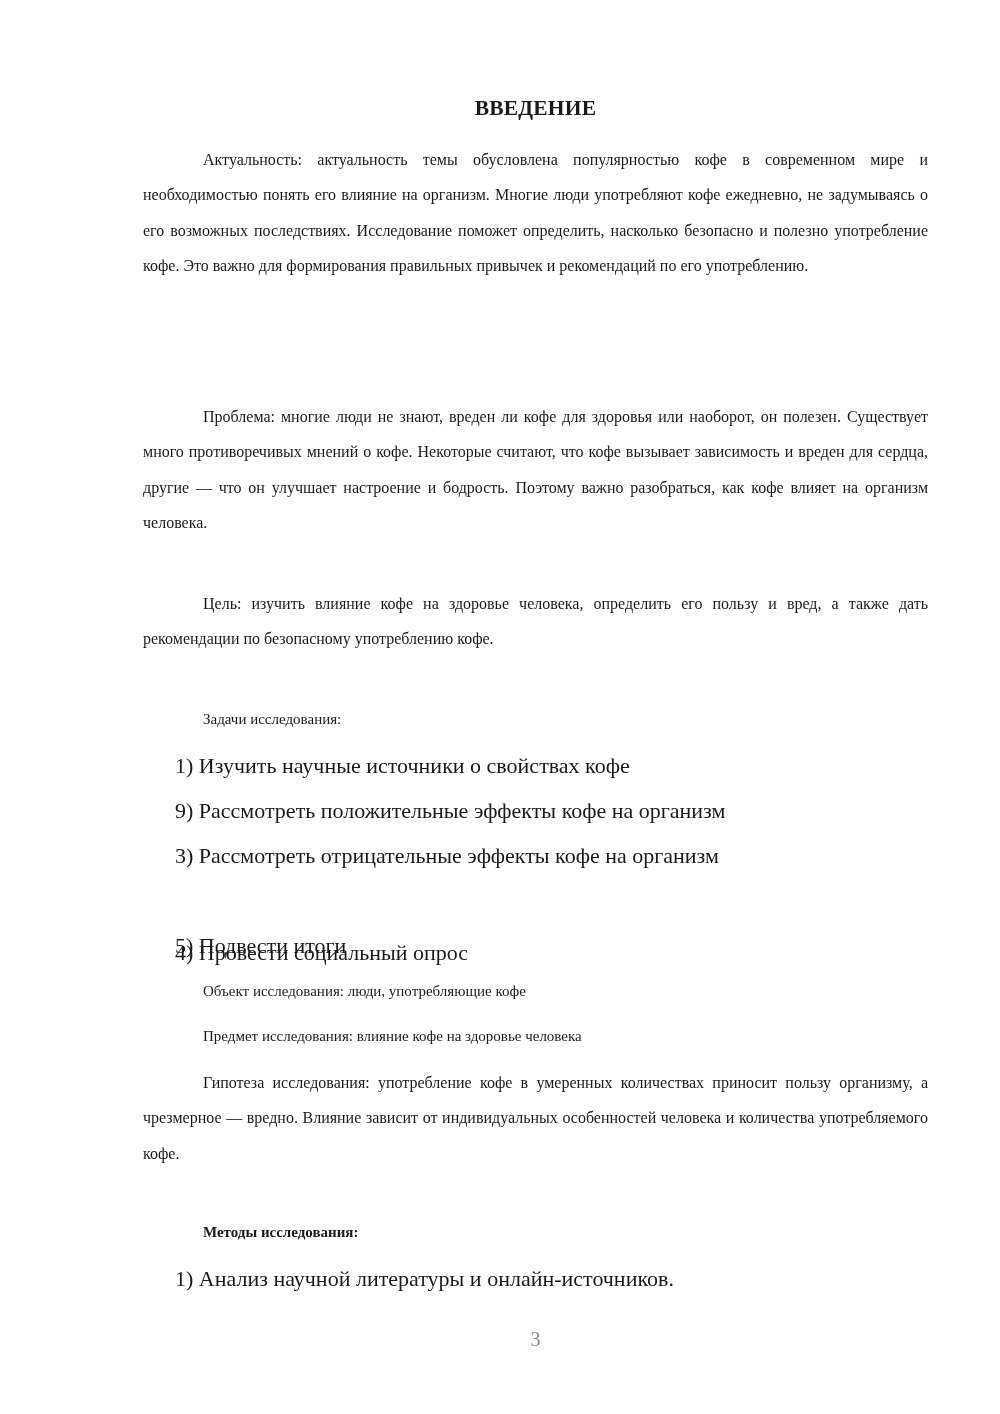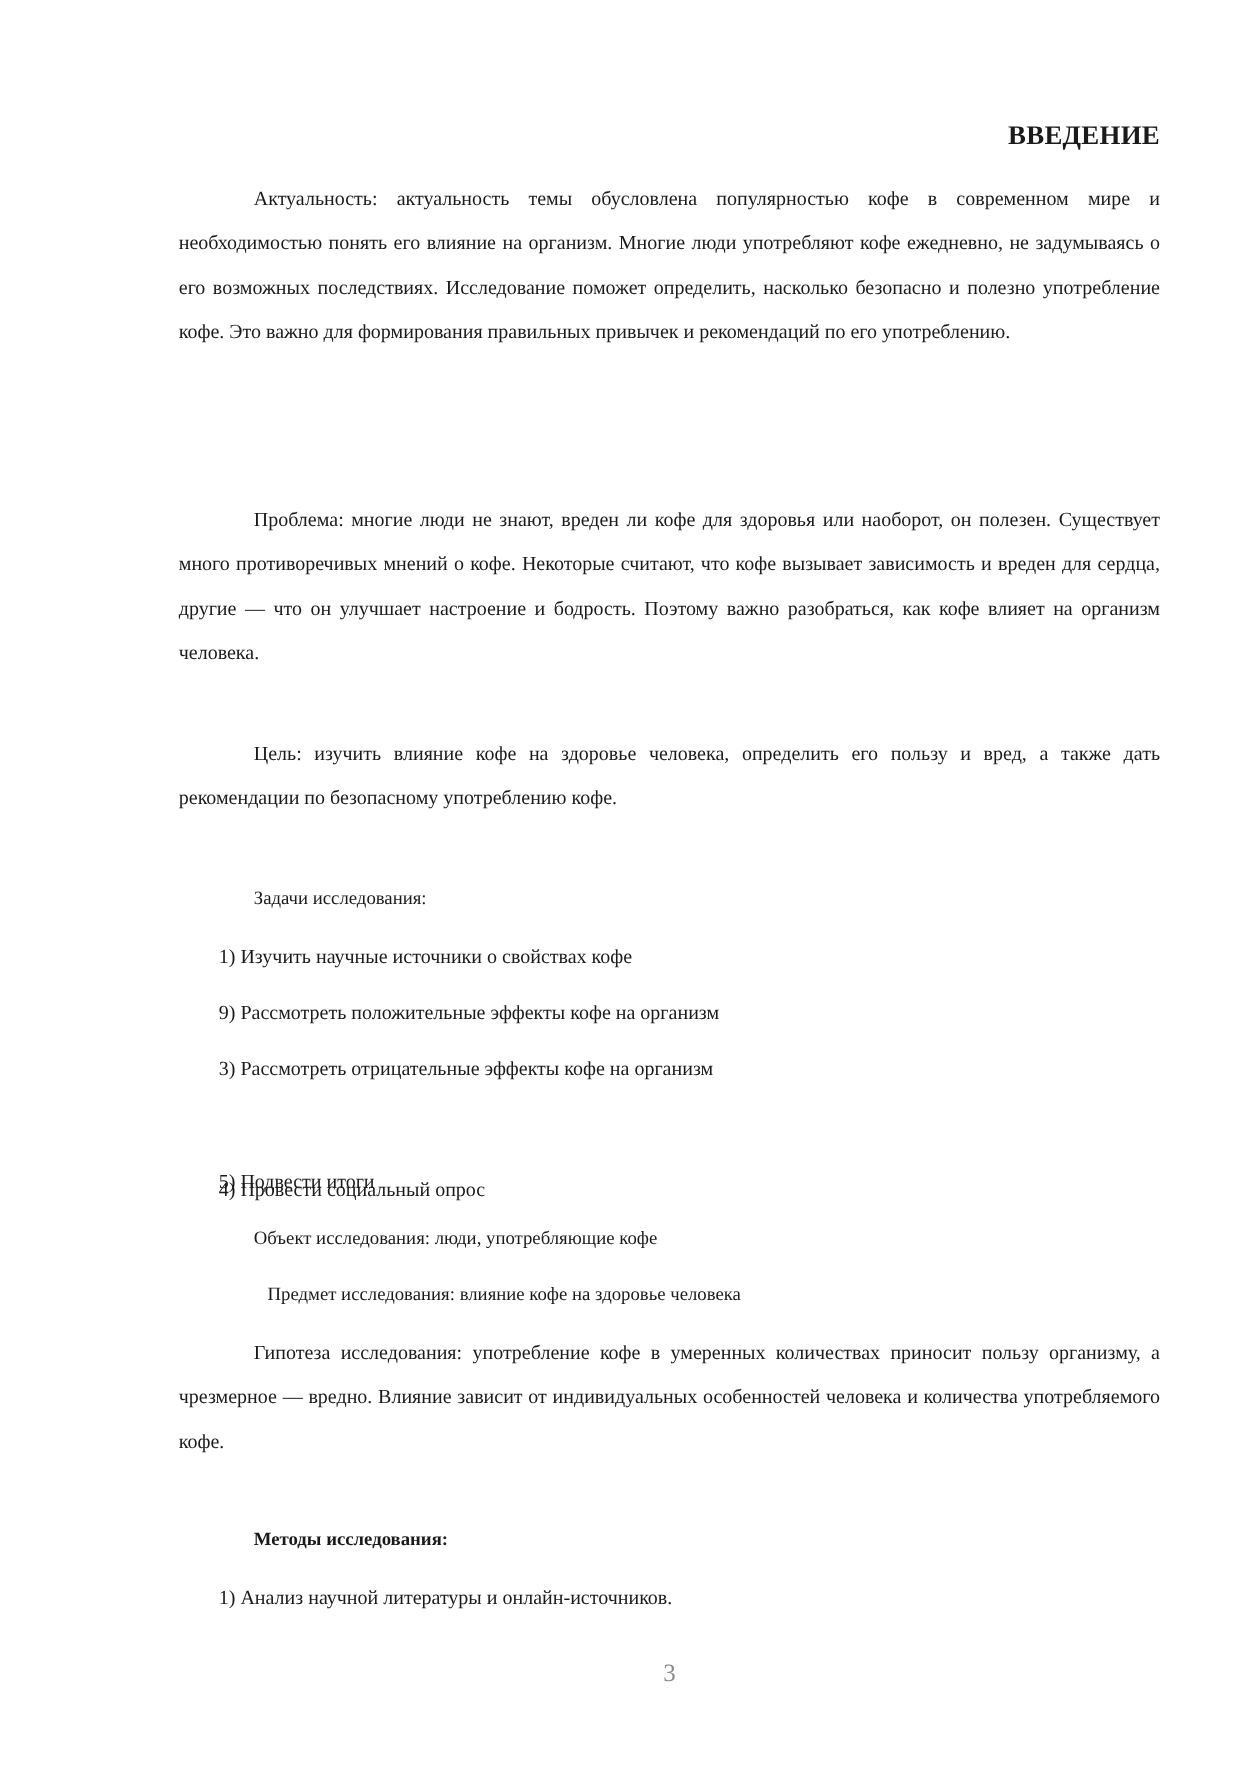--- a/index.html
+++ b/index.html
@@ -1,24 +1,24 @@
 <!DOCTYPE html>
 <html><head>
 <meta charset="utf-8">
 <style>
   html, body { margin: 0; padding: 0; background: #ffffff; }
   body { width: 1000px; height: 1414px; position: relative; overflow: hidden;
          font-family: "Liberation Serif", "DejaVu Serif", serif; color: #1a1a1a; }
   .page { position: absolute; left: 143px; top: 0; width: 785px; }
-  .title { position: absolute; top: 96px; left: 0; width: 785px; text-align: right;
+  .title { position: absolute; top: 96px; left: 0; width: 785px; text-align: center;
            font-weight: bold; font-size: 21.5px; letter-spacing: 0.2px; }
   .p { position: absolute; left: 0; width: 785px; font-size: 16px; line-height: 35.3px;
        text-align: justify; text-align-last: left; }
   .ind { text-indent: 60px; }
-  .li { position: absolute; left: 32px; font-size: 16px; line-height: 35px; white-space: nowrap; }
+  .li { position: absolute; left: 32px; font-size: 22px; line-height: 35px; white-space: nowrap; }
   .solo { position: absolute; left: 60px; font-size: 15px; line-height: 35px; white-space: nowrap; }
   .pagenum { position: absolute; left: 0; width: 785px; top: 1328px; text-align: center;
              font-size: 20px; color: #8a8a8a; }
 </style>
 </head>
 <body>
 
 <div class="page">
   <div class="title">ВВЕДЕНИЕ</div>
 
@@ -30,21 +30,21 @@
 
   <div class="solo" style="top:702px;">Задачи исследования:</div>
 
   <div class="li" style="top:748px;">1) Изучить научные источники о свойствах кофе</div>
   <div class="li" style="top:793px;">9) Рассмотреть положительные эффекты кофе на организм</div>
   <div class="li" style="top:838px;">3) Рассмотреть отрицательные эффекты кофе на организм</div>
   <div class="li" style="top:935px;">4) Провести социальный опрос</div>
   <div class="li" style="top:928px;">5) Подвести итоги</div>
 
   <div class="solo" style="top:974px;">Объект исследования: люди, употребляющие кофе</div>
-  <div class="solo" style="top:1019px;margin-left:11px;">Предмет исследования: влияние кофе на здоровье человека</div>
+  <div class="solo" style="top:1019px;">Предмет исследования: влияние кофе на здоровье человека</div>
 
   <div class="p ind" style="top:1065px;">Гипотеза исследования: употребление кофе в умеренных количествах приносит пользу организму, а чрезмерное — вредно. Влияние зависит от индивидуальных особенностей человека и количества употребляемого кофе.</div>
 
   <div class="solo" style="top:1215px;font-weight:bold;">Методы исследования:</div>
   <div class="li" style="top:1261px;">1) Анализ научной литературы и онлайн-источников.</div>
 
   <div class="pagenum">3</div>
 </div>
 
 </body></html>

